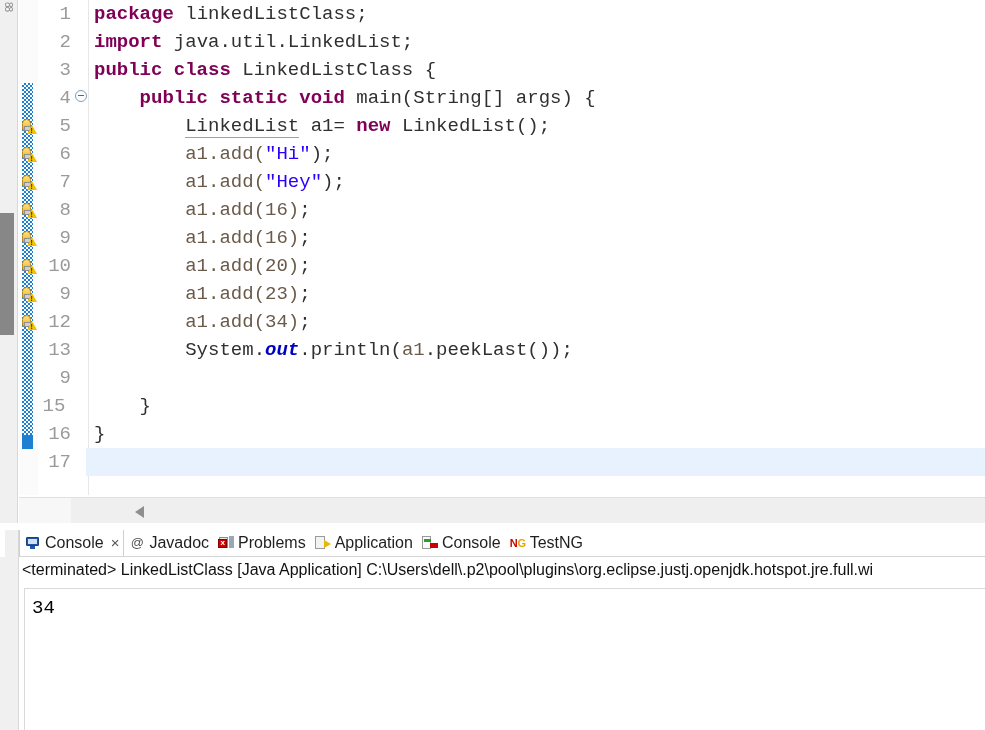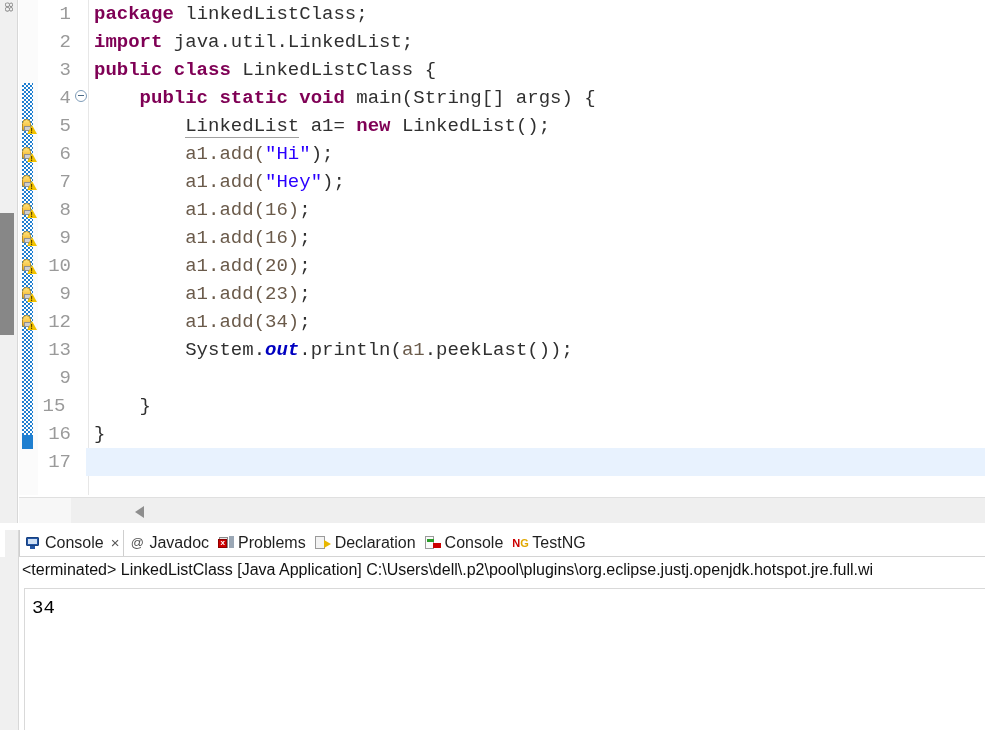--- a/index.html
+++ b/index.html
@@ -432,21 +432,21 @@
         <div class="tab">
           <span class="tab-ico ico-javadoc">@</span>
           <span class="tab-label">Javadoc</span>
         </div>
         <div class="tab">
           <span class="tab-ico"><span class="ico-problems"><span class="b"></span><span class="l"></span><span class="r"></span></span></span>
           <span class="tab-label">Problems</span>
         </div>
         <div class="tab">
           <span class="tab-ico"><span class="ico-decl"><span class="p"></span><span class="a"></span></span></span>
-          <span class="tab-label">Declaration</span>
+          <span class="tab-label">Application</span>
         </div>
         <div class="tab">
           <span class="tab-ico"><span class="ico-cov"><span class="p"></span><span class="g"></span><span class="rr"></span></span></span>
           <span class="tab-label">Console</span>
         </div>
         <div class="tab">
           <span class="tab-ico ico-testng"><span class="n">N</span><span class="g2">G</span></span>
           <span class="tab-label">TestNG</span>
         </div>
       </div>

